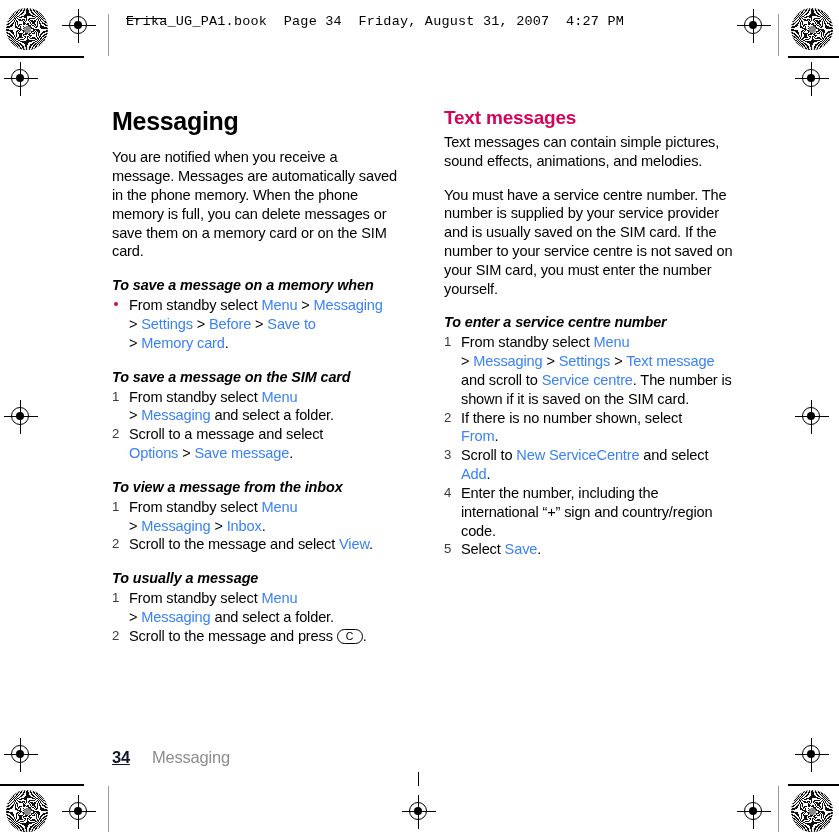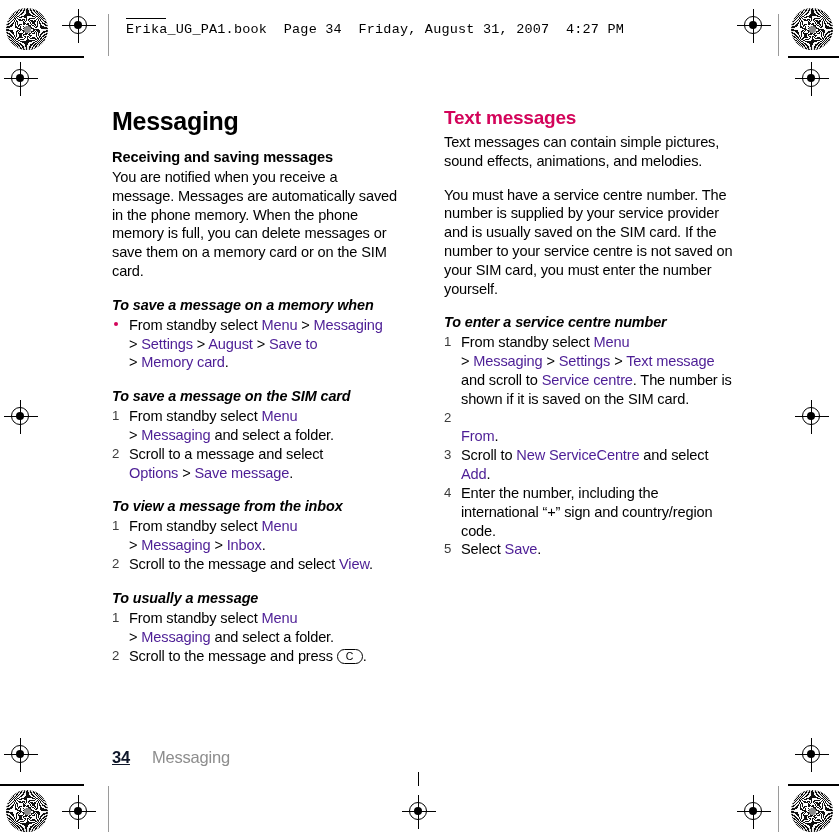--- a/index.html
+++ b/index.html
@@ -68,21 +68,21 @@
     background: #8a8a8a;
   }
   .crop-v { position: absolute; width: 1px; background: #000; }
   .rule-v { position: absolute; width: 1px; background: #9a9a9a; }
   .rule-h { position: absolute; height: 2px; background: #000; }
 
   
   .slug {
     position: absolute;
     left: 126px;
-    top: 22px;
+    top: 14px;
     font-family: "Liberation Mono", monospace;
     font-size: 13.5px;
     letter-spacing: 0.2px;
     color: #000;
     white-space: pre;
   }
   .slug-underline {
     position: absolute;
     left: 126px;
     top: 18px;
@@ -164,21 +164,21 @@
     font-weight: normal;
   }
   ul.steps > li > .bullet {
     position: absolute;
     left: 2px;
     top: 6px;
     width: 4px; height: 4px;
     border-radius: 50%;
     background: #D3045A;
   }
-  .ui { color: #4c1d95; }
+  .ui { color: #3b82f6; }
 
   
   .keycap {
     display: inline-block;
     border: 1.3px solid #000;
     border-radius: 9px;
     padding: 0px 8px;
     font-size: 10.5px;
     line-height: 13px;
     vertical-align: 1px;
@@ -283,30 +283,29 @@
 <div class="crop-v" style="left:418px; top:772px; height:14px;"></div>
 
 <div class="slug-underline"></div>
 <div class="slug">Erika_UG_PA1.book  Page 34  Friday, August 31, 2007  4:27 PM</div>
 
 <div class="page">
 
   <div class="col col-left">
     <h1 class="chapter">Messaging</h1>
 
-    <h3 class="subhead">Receiving and saving messages</h3>
     <p class="body">You are notified when you receive a message. Messages are automatically saved in the phone memory. When the phone memory is full, you can delete messages or save them on a memory card or on the SIM card.</p>
 
     <div class="gap-md"></div>
 
     <h4 class="proc-title">To save a message on a memory when</h4>
     <ul class="steps">
       <li>
         <span class="bullet"></span>
-        <span class="rich"><span>From standby select </span><span class="ui">Menu</span><span> &gt; </span><span class="ui">Messaging</span><br><span>&gt; </span><span class="ui">Settings</span><span> &gt; </span><span class="ui">August</span><span> &gt; </span><span class="ui">Save to</span><br><span>&gt; </span><span class="ui">Memory card</span><span>.</span></span>
+        <span class="rich"><span>From standby select </span><span class="ui">Menu</span><span> &gt; </span><span class="ui">Messaging</span><br><span>&gt; </span><span class="ui">Settings</span><span> &gt; </span><span class="ui">Before</span><span> &gt; </span><span class="ui">Save to</span><br><span>&gt; </span><span class="ui">Memory card</span><span>.</span></span>
       </li>
     </ul>
 
     <div class="gap-md"></div>
 
     <h4 class="proc-title">To save a message on the SIM card</h4>
     <ol class="steps">
       <li>
         <span class="num">1</span>
         <span class="rich"><span>From standby select </span><span class="ui">Menu</span><br><span>&gt;  </span><span class="ui">Messaging</span><span> and select a folder.</span></span>
@@ -357,21 +356,21 @@
     <div class="gap-md"></div>
 
     <h4 class="proc-title">To enter a service centre number</h4>
     <ol class="steps">
       <li>
         <span class="num">1</span>
         <span class="rich"><span>From standby select </span><span class="ui">Menu</span><br><span>&gt;  </span><span class="ui">Messaging</span><span> &gt; </span><span class="ui">Settings</span><span> &gt; </span><span class="ui">Text message</span><span> and scroll to </span><span class="ui">Service centre</span><span>. The number is shown if it is saved on the SIM card.</span></span>
       </li>
       <li>
         <span class="num">2</span>
-        <span class="rich"><br><span class="ui">From</span><span>.</span></span>
+        <span class="rich"><span>If there is no number shown, select</span><br><span class="ui">From</span><span>.</span></span>
       </li>
       <li>
         <span class="num">3</span>
         <span class="rich"><span>Scroll to </span><span class="ui">New ServiceCentre</span><span> and select</span><br><span class="ui">Add</span><span>.</span></span>
       </li>
       <li>
         <span class="num">4</span>
         <span class="rich"><span>Enter the number, including the international “+” sign and country/region code.</span></span>
       </li>
       <li>

